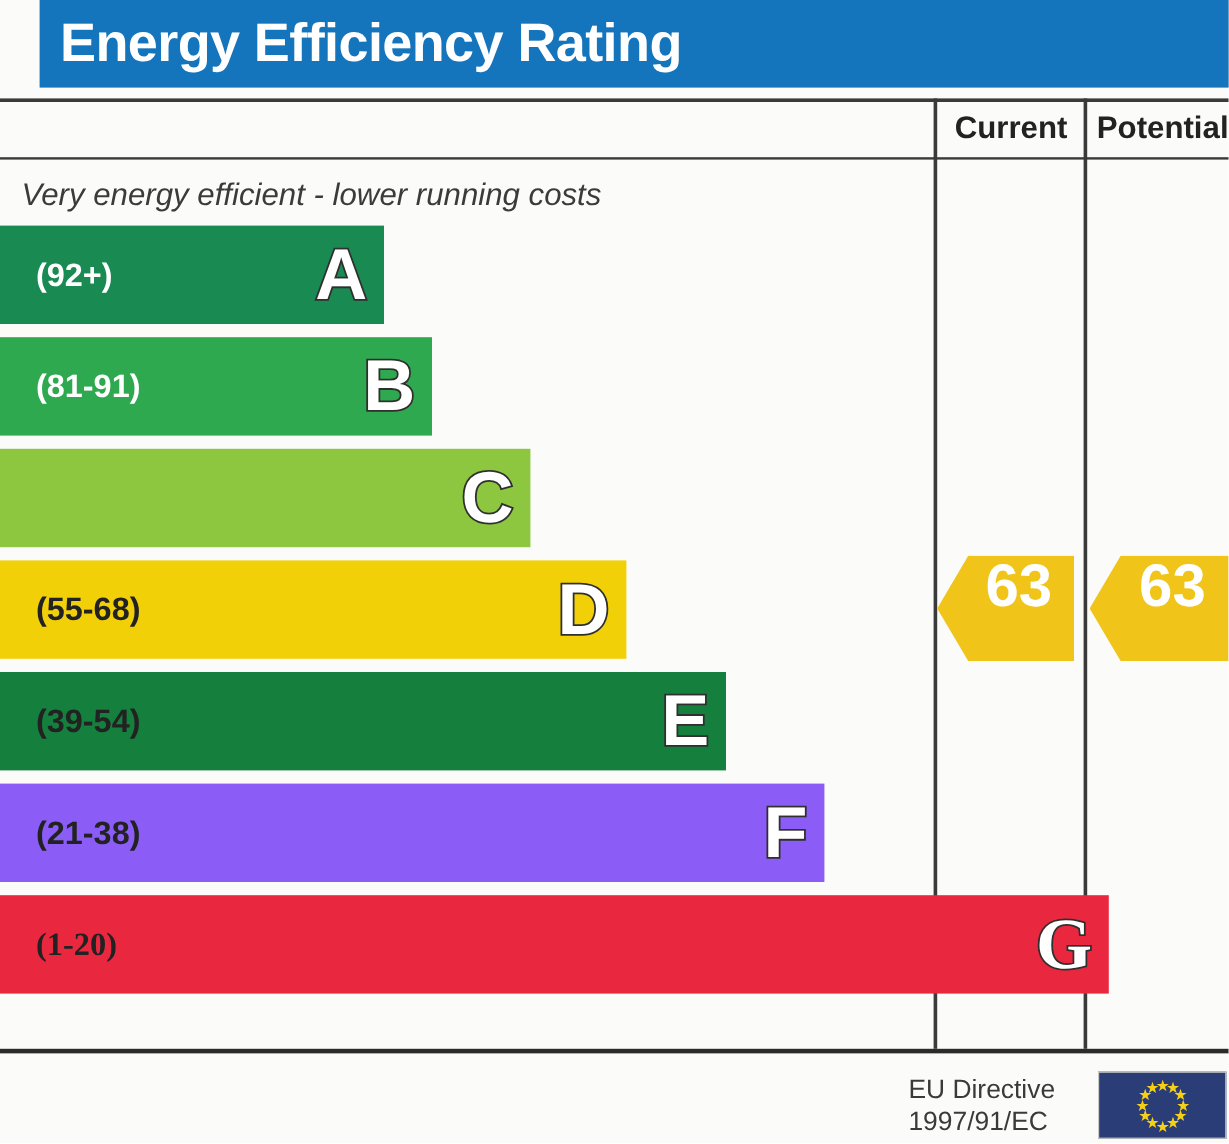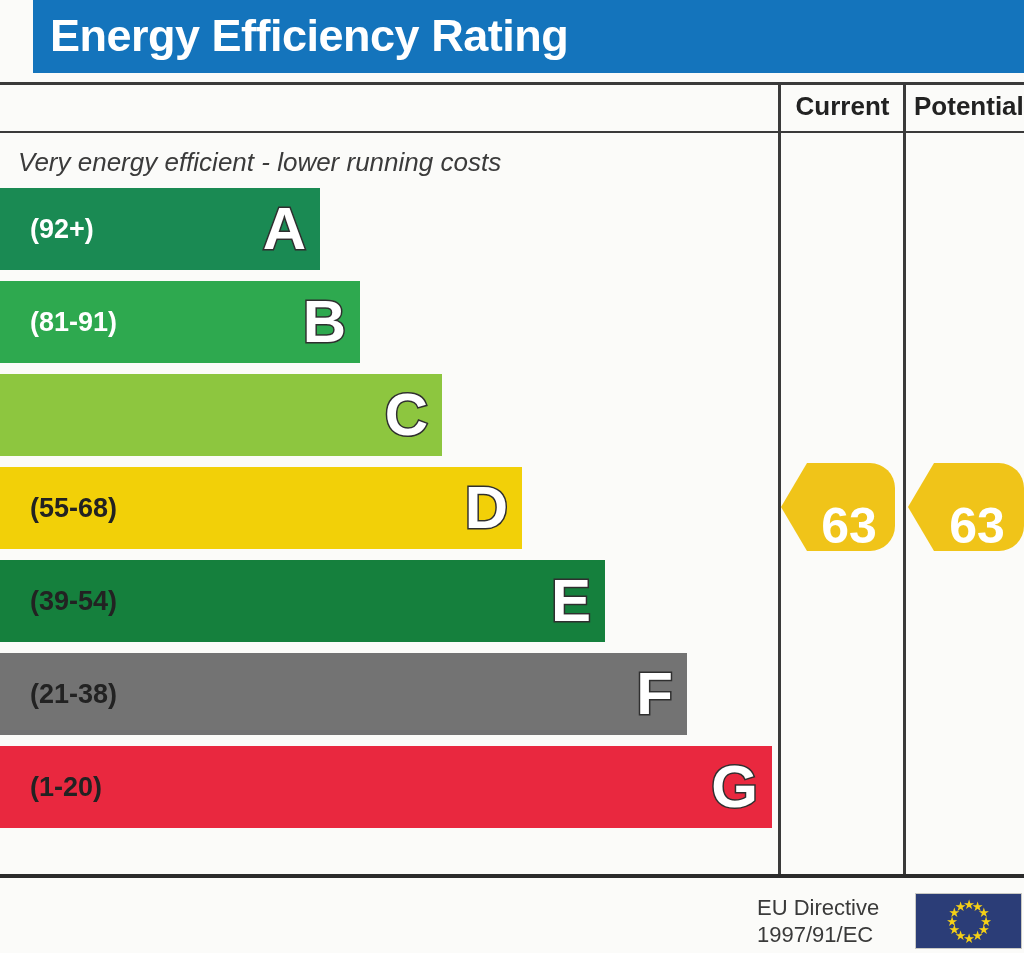--- a/index.html
+++ b/index.html
@@ -125,25 +125,24 @@
     white-space: nowrap;
   }
 
   
   .badge {
     position: absolute;
     height: 88px;
     background: #f0c419;
     clip-path: polygon(26px 0, 100% 0, 100% 100%, 26px 100%, 0 50%);
     display: flex;
-    align-items: flex-end;
+    align-items: flex-start;
     justify-content: center;
     padding-left: 22px;
     box-sizing: border-box;
-    border-radius: 25px;
   }
   .badge span {
     font-size: 50px;
     font-weight: bold;
     color: #ffffff;
     line-height: 50px;
   }
 
   
   .footer {
@@ -221,25 +220,25 @@
         <div class="letter">C</div>
       </div>
       <div class="bar" style="top: 467px; width: 522px; background: rgb(242, 208, 8);">
         <div class="range" style="color: rgb(34, 34, 34);">(55-68)</div>
         <div class="letter">D</div>
       </div>
       <div class="bar" style="top: 560px; width: 605px; background: #15803d;">
         <div class="range" style="color: rgb(34, 34, 34);">(39-54)</div>
         <div class="letter">E</div>
       </div>
-      <div class="bar" style="top: 653px; width: 687px; background: #737373; text-decoration: underline;">
+      <div class="bar" style="top: 653px; width: 687px; background: #8b5cf6; text-decoration: underline;">
         <div class="range" style="color: rgb(34, 34, 34);">(21-38)</div>
         <div class="letter">F</div>
       </div>
-      <div class="bar" style="top: 746px; width: 772px; background: rgb(233, 40, 63);">
+      <div class="bar" style="top: 746px; width: 924px; background: rgb(233, 40, 63); font-family: Liberation Serif, serif;">
         <div class="range" style="color: rgb(34, 34, 34);">(1-20)</div>
         <div class="letter">G</div>
       </div>
     </div>
 
   <div id="badges-host">
       <div class="badge" style="left: 781px; width: 114px; top: 463px; background: rgb(240, 196, 25);">
         <span>63</span>
       </div>
       <div class="badge" style="left: 908px; width: 116px; top: 463px; background: rgb(240, 196, 25);">

